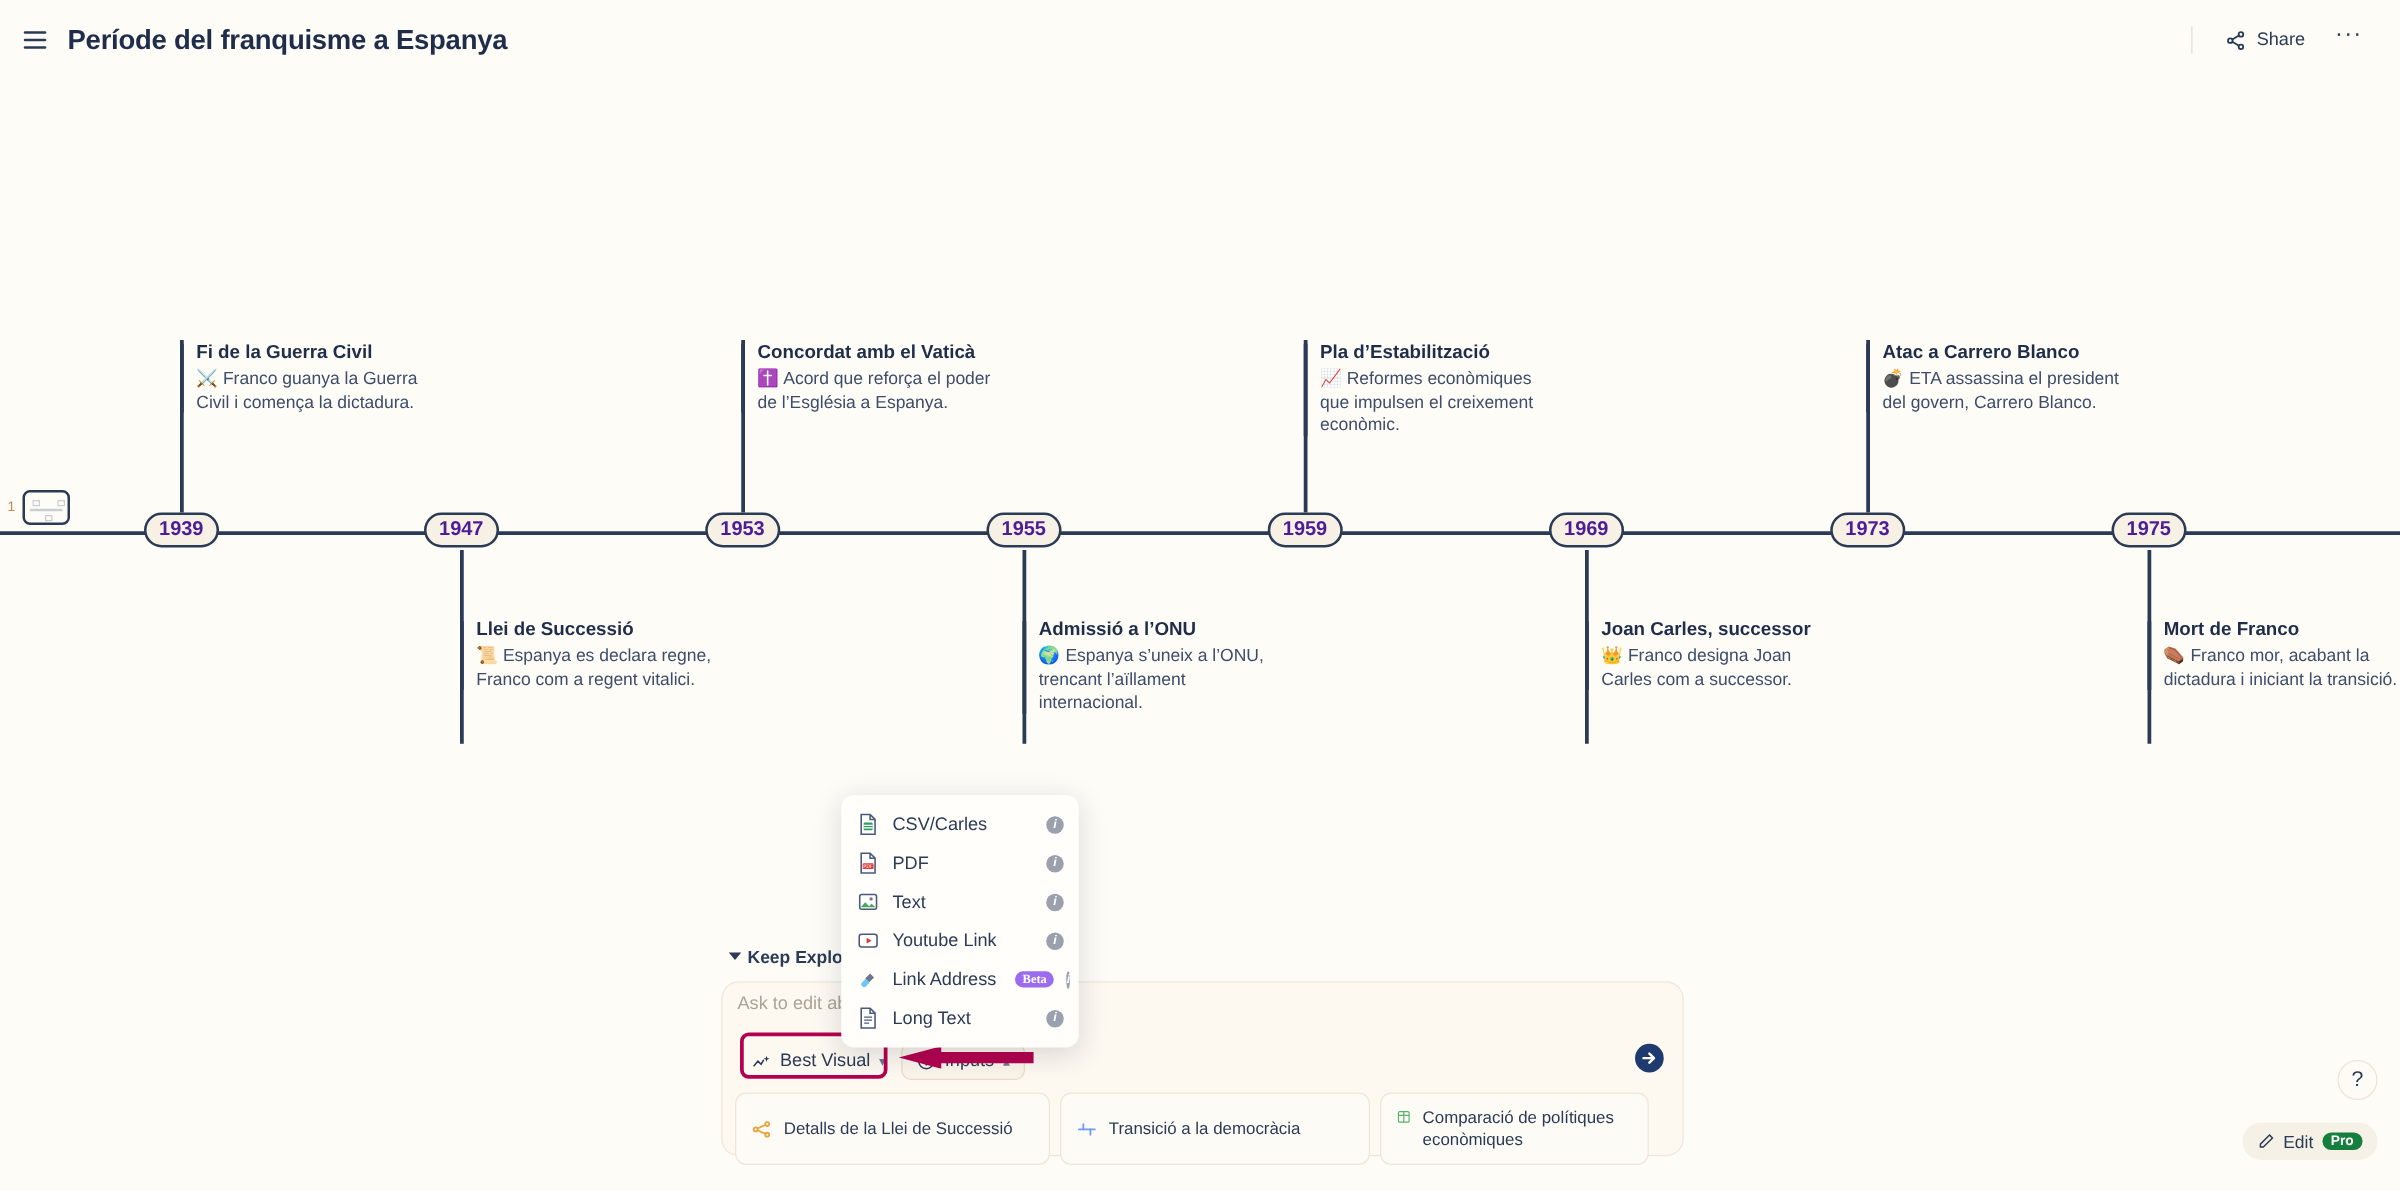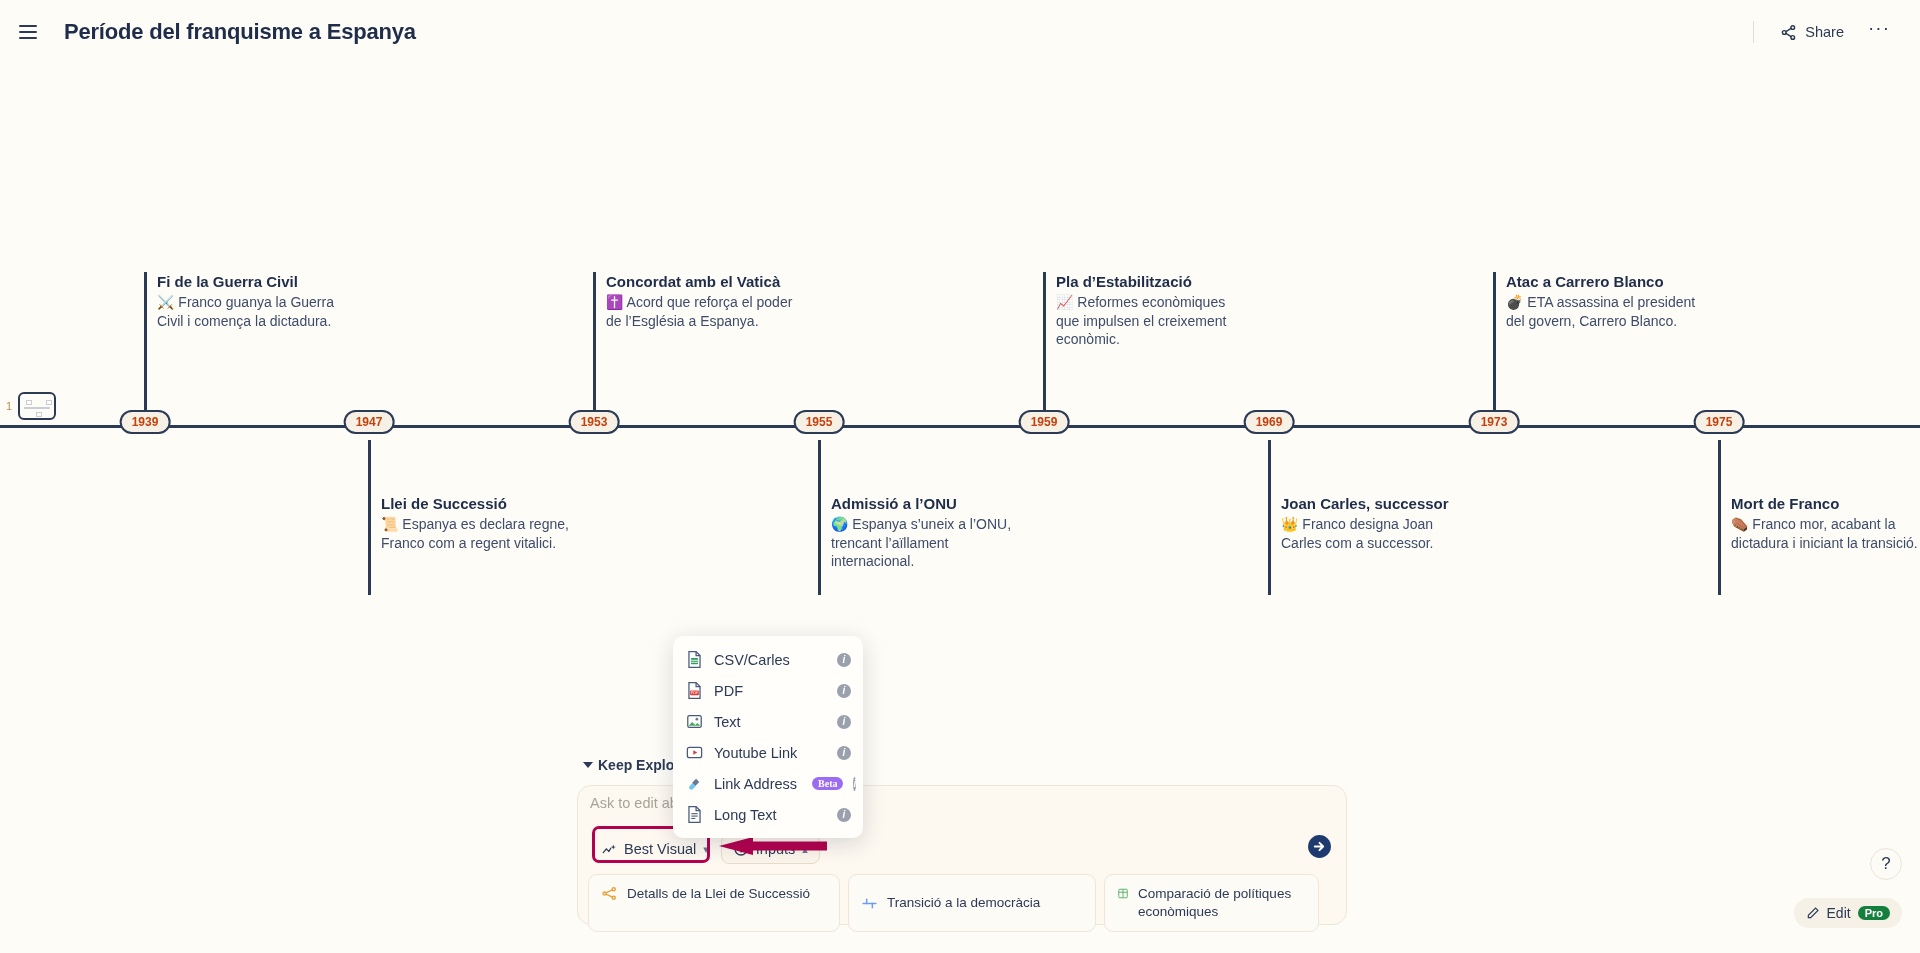--- a/index.html
+++ b/index.html
@@ -17,21 +17,21 @@
     position: absolute; top: 0; left: 0; width: 1920px; height: 64px;
     display: flex; align-items: center; background: #fdfcf7;
   }
   .hamburger {
     margin-left: 14px; width: 28px; height: 28px;
     display: flex; flex-direction: column; justify-content: center;
     align-items: center; gap: 4px; cursor: pointer;
   }
   .hamburger span { display: block; width: 18px; height: 2px; background: #2b3a55; border-radius: 1px; }
   .doc-title {
-    margin-left: 22px; font-size: 22px; font-weight: bold; letter-spacing: -0.2px;
+    margin-left: 12px; font-size: 22px; font-weight: bold; letter-spacing: -0.2px;
     color: #1f2d4a;
   }
   .topbar-right {
     margin-left: auto; display: flex; align-items: center; gap: 6px; padding-right: 20px;
   }
   .vdivider { width: 1px; height: 22px; background: #e3ded2; margin-right: 12px; }
   .share-btn {
     display: flex; align-items: center; gap: 8px; font-size: 14.5px;
     color: #2b3a55; cursor: pointer; padding: 6px 8px; border-radius: 6px;
   }
@@ -52,21 +52,21 @@
   .page-thumb .tl { position: absolute; left: 4px; right: 4px; top: 13px; height: 1.5px; background: #c9cdd6; }
   .page-thumb .nub { position: absolute; width: 6px; height: 5px; border: 1.2px solid #c9cdd6; background: #fdfcf7; }
 
   
   .timeline-axis {
     position: absolute; left: 0; width: 1920px; top: 425px; height: 3px; background: #2b3a55;
   }
   .node {
     position: absolute; top: 410px; transform: translateX(-50%);
     background: #f7f0e4; border: 2.5px solid #2b3a55; border-radius: 14px;
-    padding: 3px 10px; font-size: 12px; font-weight: bold; color: #c2410c;
+    padding: 3px 10px; font-size: 16px; font-weight: bold; color: #4c1d95;
     z-index: 3; cursor: pointer;
   }
   .stem { position: absolute; width: 2.5px; background: #2b3a55; z-index: 1; }
 
   .event { position: absolute; padding-left: 13px; width: 205px; z-index: 2; }
   .event::before {
     content: ""; position: absolute; left: 0; top: 3px; bottom: 0; width: 2.5px; background: #2b3a55;
   }
   .event-title { font-size: 15px; font-weight: bold; color: #1f2d4a; line-height: 1.28; }
   .event-desc { font-size: 14px; color: #3e4c6a; line-height: 1.33; margin-top: 2px; }
@@ -100,21 +100,21 @@
   }
   .red-arrow { position: absolute; left: 717px; top: 837px; z-index: 6; }
   .caret { font-size: 11px; color: #6b7790; }
 
   .suggestions { position: absolute; left: 10px; top: 88px; display: flex; gap: 8px; }
   .sugg {
     background: #fdfbf6; border: 1px solid #f0e6d8; border-radius: 9px;
     padding: 10px 12px; display: flex; gap: 9px; align-items: flex-start;
     font-size: 13.5px; color: #2b3a55; cursor: pointer; line-height: 1.35;
   }
-  .sugg.w1 { width: 252px; }
+  .sugg.w1 { width: 252px; align-items: center; }
   .sugg.w2 { width: 248px; align-items: center; }
   .sugg.w3 { width: 215px; }
 
   
   .menu {
     position: absolute; left: 673px; top: 636px; width: 190px;
     background: #fffefb; border-radius: 10px; box-shadow: 0 5px 22px rgba(30,40,60,.17);
     padding: 8px 0; z-index: 8;
   }
   .menu-item {

